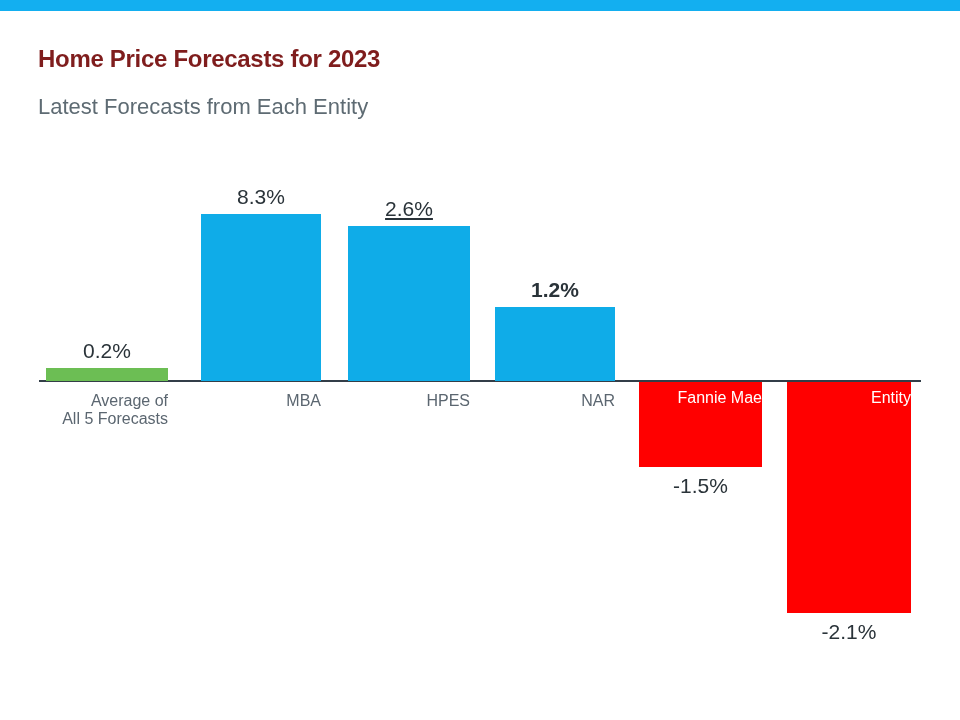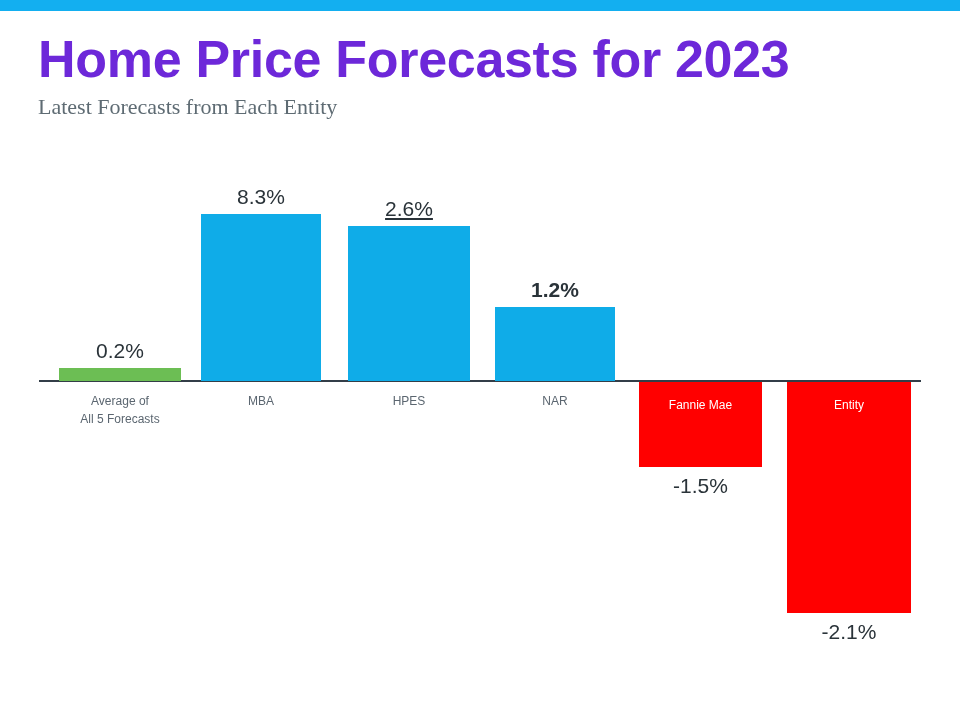--- a/index.html
+++ b/index.html
@@ -25,36 +25,35 @@
   }
 
   #header {
     position: absolute;
     left: 38px;
     top: 36px;
     width: 880px;
   }
 
   #chart-title {
-    font-size: 52px;
+    font-size: 24px;
     font-weight: bold;
-    color: #6d28d9;
+    color: #7f1d1d;
     letter-spacing: -0.3px;
     line-height: 46px;
     white-space: nowrap;
   }
 
   #chart-subtitle {
     font-size: 22px;
     font-weight: normal;
     color: #5E6B73;
     line-height: 30px;
     margin-top: 10px;
     white-space: nowrap;
-    font-family: Liberation Serif, serif;
   }
 
   #plot-area {
     position: absolute;
     left: 0;
     top: 0;
     width: 960px;
     height: 720px;
   }
 
@@ -91,51 +90,50 @@
     text-align: center;
     font-size: 21px;
     color: #2A3339;
     line-height: 26px;
     white-space: nowrap;
   }
 
   .cat-label {
     position: absolute;
     width: 100%;
-    text-align: center;
-    font-size: 12px;
+    text-align: right;
+    font-size: 16px;
     color: #5B6670;
     line-height: 18px;
     white-space: pre-line;
   }
 
   .cat-label.outside {
     top: 392px;
   }
 
   .cat-label.inside {
     top: 389px;
     color: #FFFFFF;
-    margin-top: 7px;
   }
 </style>
 </head>
 <body>
 
 <div id="accent-bar"></div>
 
 <div id="header">
   <div id="chart-title">Home Price Forecasts for 2023</div>
   <div id="chart-subtitle">Latest Forecasts from Each Entity</div>
 </div>
 
 <div id="plot-area">
   <div id="zero-axis"></div>
   <div id="bars-container">
-      <div class="bar-group" style="left: 59px; width: 122px;">
+      <div class="bar-group" style="left: 46px; width: 122px;">
         <div class="bar positive" style="width: 122px; height: 13px; background: rgb(108, 190, 84); left: 0px;"></div>
         <div class="value-label" style="top: 338px;">0.2%</div>
         <div class="cat-label outside">Average of
 All 5 Forecasts</div>
       </div>
       <div class="bar-group" style="left: 201px; width: 120px;">
         <div class="bar positive" style="width: 120px; height: 167px; background: rgb(15, 172, 232); left: 0px;"></div>
         <div class="value-label" style="top: 184px;">8.3%</div>
         <div class="cat-label outside">MBA</div>
       </div>

